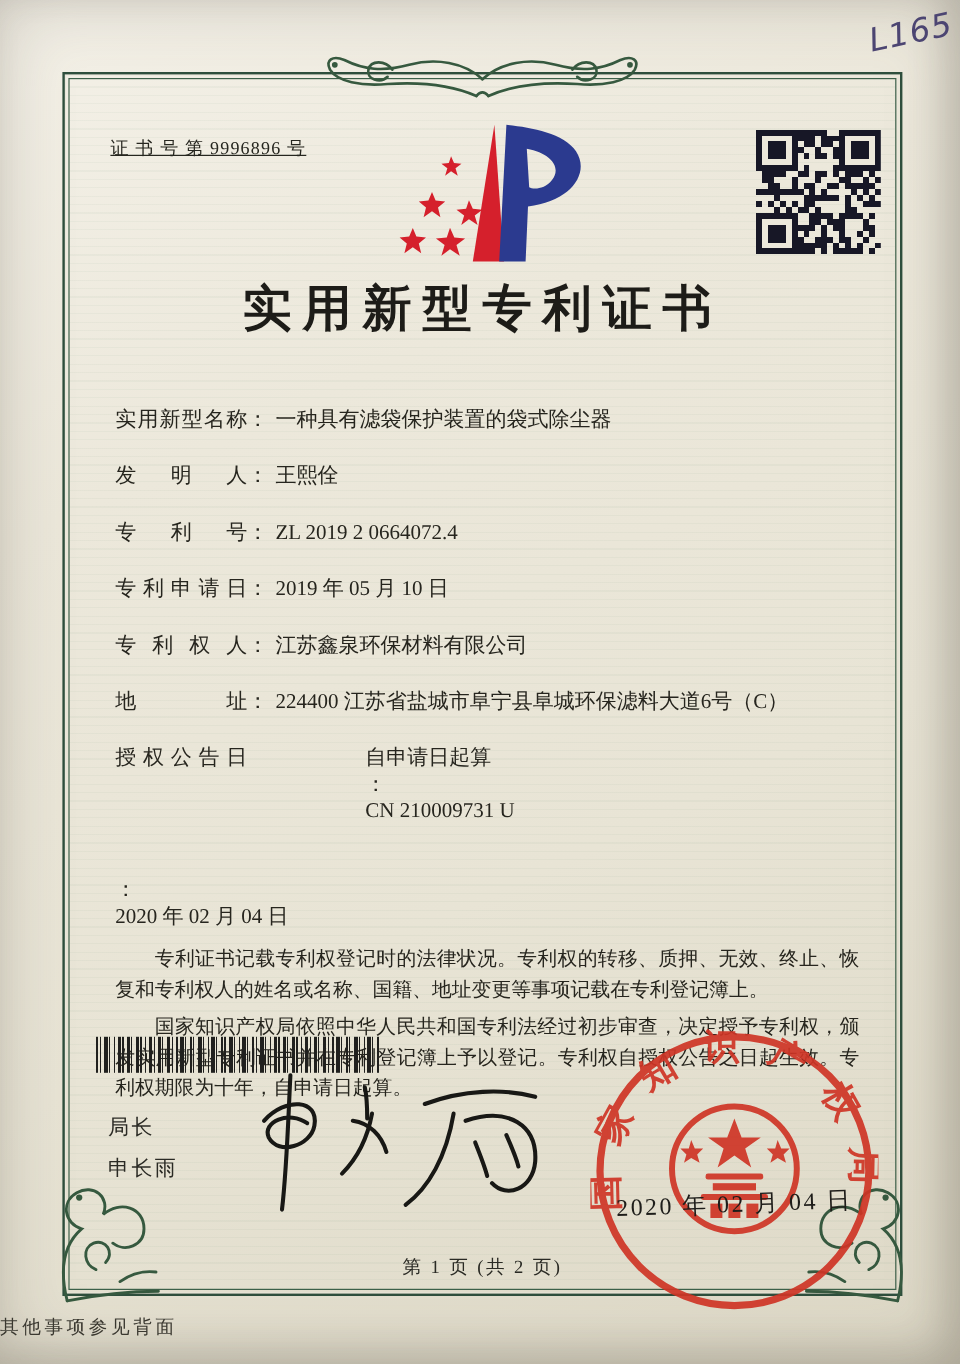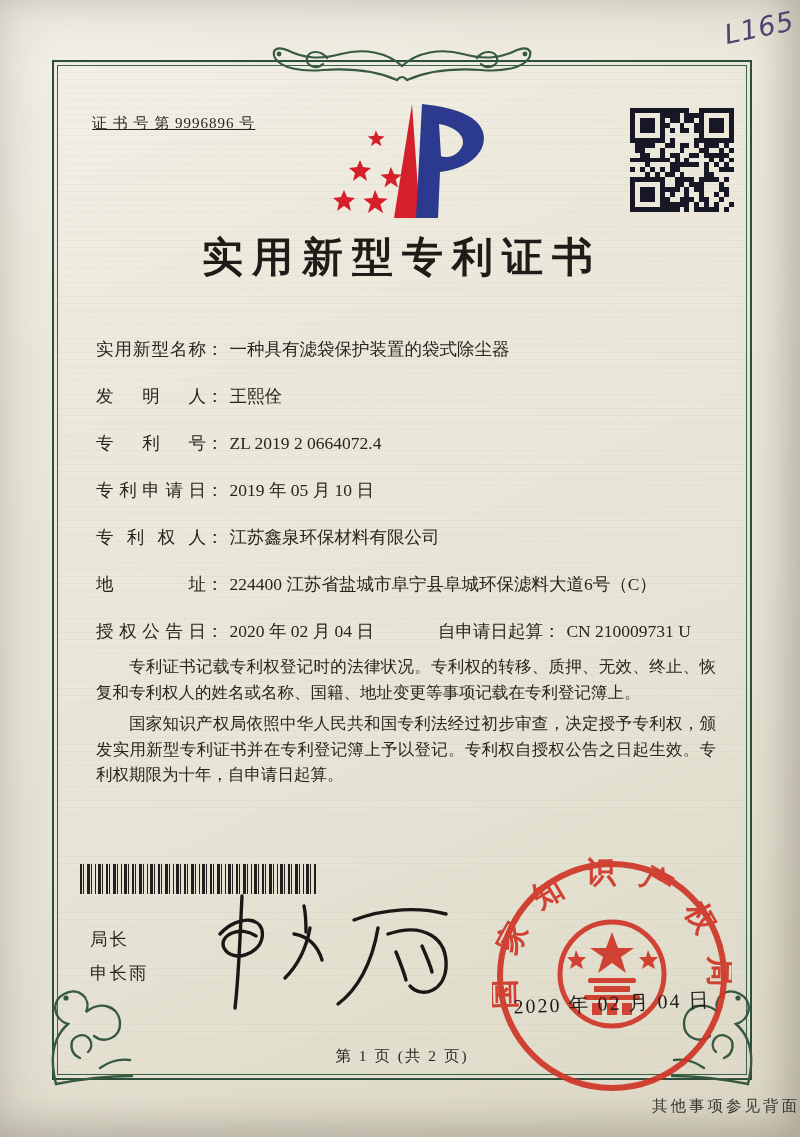--- a/index.html
+++ b/index.html
@@ -46,21 +46,21 @@
     position:absolute;left:0;right:0;top:168px;text-align:center;
     font-size:41px;font-weight:bold;color:#1d1c18;letter-spacing:9px;font-family:Liberation Mono, monospace;
   }
 
   .fields{position:absolute;left:42px;right:34px;top:276px;font-size:17.5px;color:#26251e;}
   .field-row{display:flex;line-height:22px;margin-bottom:25px;}
   .flabel{width:110px;flex:0 0 110px;text-align:justify;text-align-last:justify;}
   .fcolon{flex:0 0 auto;margin-right:6px;}
   .fvalue{flex:1;}
   .grant-row{display:flex;line-height:22px;margin-bottom:12px;}
-  .grant-row .half{display:flex;}
+  .grant-row .half{display:flex;flex-direction:column;}
   .grant-row .half.right{margin-left:64px;}
   .paras{margin-top:12px;font-size:16.5px;line-height:25.5px;color:#26251e;text-align:justify;}
   .paras p{margin:0 0 6px 0;text-indent:2em;}
 
   .barcode{
     position:absolute;left:26px;top:802px;width:236px;height:30px;
     background:repeating-linear-gradient(90deg,
       #20201e 0 2px, rgba(0,0,0,0) 2px 3px,
       #20201e 3px 4px, rgba(0,0,0,0) 4px 7px,
       #20201e 7px 10px, rgba(0,0,0,0) 10px 11px,
@@ -75,21 +75,21 @@
     font-size:17.5px;color:#2a2a24;line-height:34px;letter-spacing:2px;
   }
   .signature{position:absolute;left:128px;top:826px;}
   .seal{position:absolute;left:438px;top:794px;opacity:.92;}
   .seal-date{
     position:absolute;left:428px;top:928px;width:260px;text-align:center;
     font-size:20px;color:#1e1d1a;letter-spacing:2px;transform:rotate(-2deg);
   }
   .page-no{position:absolute;left:0;right:0;top:984px;text-align:center;font-size:15.5px;color:#2a2a24;letter-spacing:2px;}
   .back-note{
-    position:absolute;left:0;right:0;top:1096px;text-align:right;
+    position:absolute;left:0;right:0;top:1096px;text-align:left;
     font-size:15.5px;color:#3a3830;letter-spacing:3px;
   }
 </style>
 </head>
 <body>
 
 <div class="photo">
 
   <div class="hand-mark">L165</div>
 

